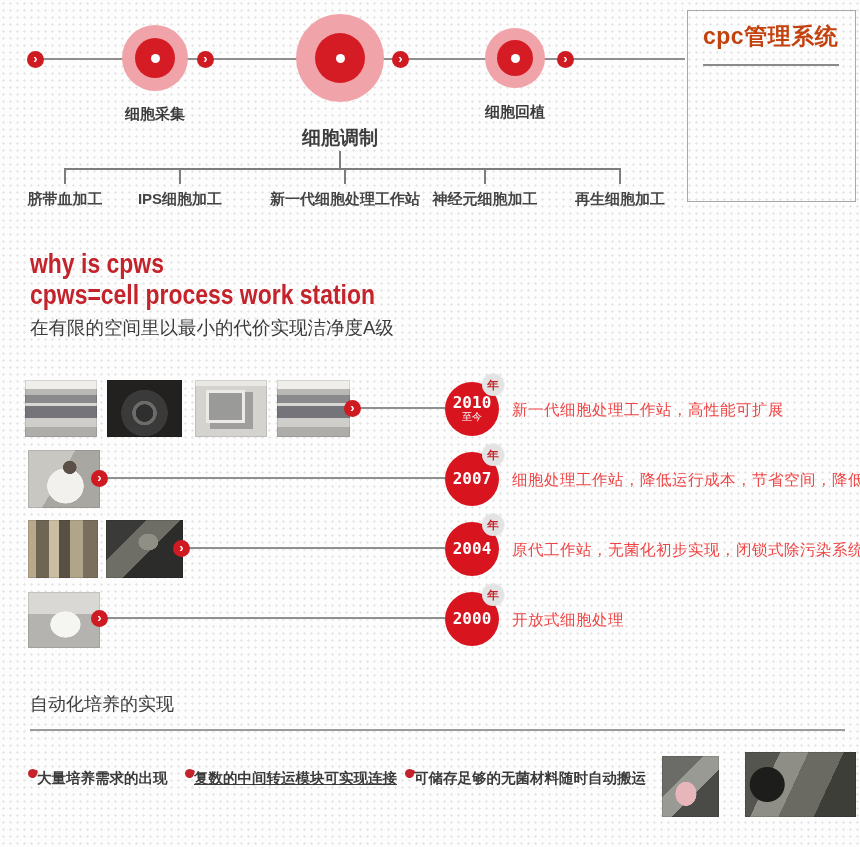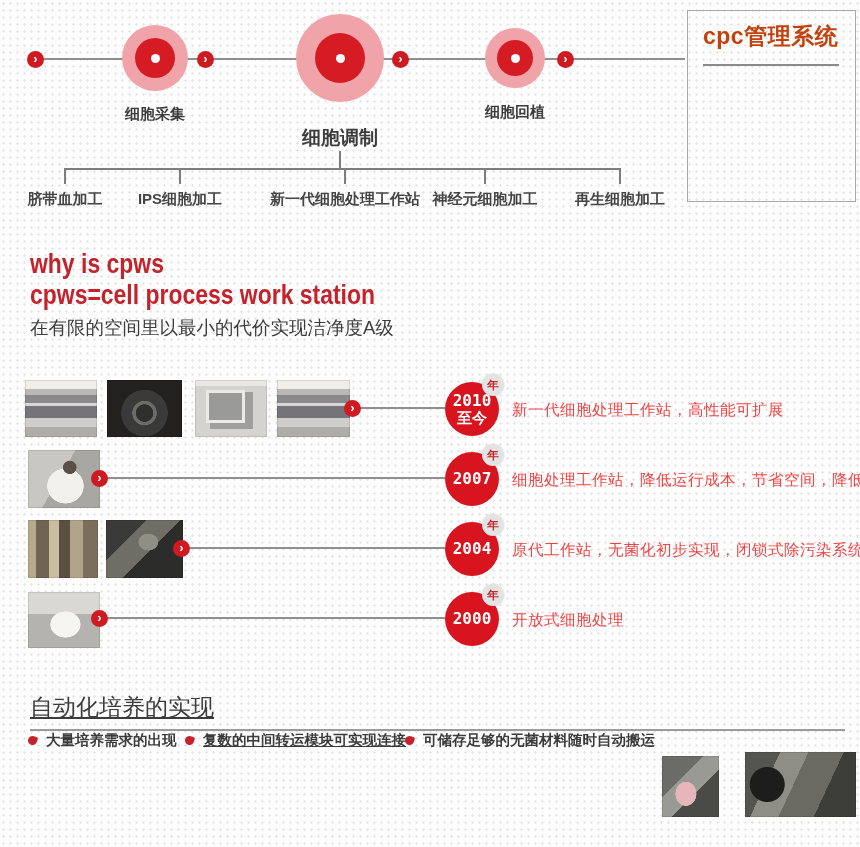--- a/index.html
+++ b/index.html
@@ -61,32 +61,32 @@
   .ph-suit      { background:radial-gradient(ellipse at 52% 58%, #f5f5f2 0 28%, transparent 29%), linear-gradient(180deg,#d9d8d4 0 40%,#b4b3af 40% 100%); }
   .ph-flask     { background:radial-gradient(ellipse at 42% 62%, #e7b6ba 0 22%, transparent 23%), linear-gradient(135deg,#6b6b67 0 35%,#9a9a94 35% 60%,#4a4a46 60% 100%); }
   .ph-carousel  { background:radial-gradient(circle at 20% 50%, #1d1d1b 0 18%, transparent 19%), linear-gradient(115deg,#55554f 0 25%,#8e8e86 25% 45%,#6a6a62 45% 70%,#3e3e38 70% 100%); }
 
   .row-line { position:absolute; height:2px; background:#8f8f8f; }
   .year-badge {
     position:absolute; width:54px; height:54px; border-radius:50%; background:#d8141f;
     color:#fff; display:flex; flex-direction:column; align-items:center; justify-content:center; line-height:1.05;
   }
   .year-badge .yr { font-family:"DejaVu Sans Mono", monospace; font-size:16px; font-weight:bold; letter-spacing:0; }
-  .year-badge .yr-sub { font-size:15px; font-weight:700; }
+  .year-badge .yr-sub { font-size:10px; font-weight:400; }
   .year-tag {
     position:absolute; width:22px; height:22px; border-radius:50%; background:#e3e3e3;
     color:#c4232b; font-size:11.5px; font-weight:bold; display:flex; align-items:center; justify-content:center;
     box-shadow:0 0 0 1px rgba(0,0,0,.05);
   }
   .row-desc { position:absolute; left:512px; font-size:15.5px; color:#ef4444; white-space:nowrap; letter-spacing:0.5px; }
 
   
-  .auto-h { position:absolute; left:30px; top:692px; font-size:23px; color:#3c3c3c; white-space:nowrap;text-decoration:underline; }
+  .auto-h { position:absolute; left:30px; top:692px; font-size:18px; color:#3c3c3c; white-space:nowrap; }
   .auto-divider { position:absolute; left:30px; top:729px; width:815px; height:2px; background:#9b9b9b; }
-  .auto-item { position:absolute; top:731px; display:flex; align-items:center; gap:9px; }
+  .auto-item { position:absolute; top:769px; display:flex; }
   .auto-item span.lbl { font-size:14.5px; font-weight:600; color:#3b3b3b; white-space:nowrap; }
 </style>
 </head>
 <body>
 
 <div class="abs flow-line" style="left:35px; top:58px; width:650px;"></div>
 
 <div class="ring ring-outer" style="left:122px; top:25px; width:66px; height:66px;"></div>
 <div class="ring ring-inner" style="left:135px; top:38px; width:40px; height:40px;"></div>
 <div class="ring ring-dot" style="left:150.5px; top:53.5px;"></div>

